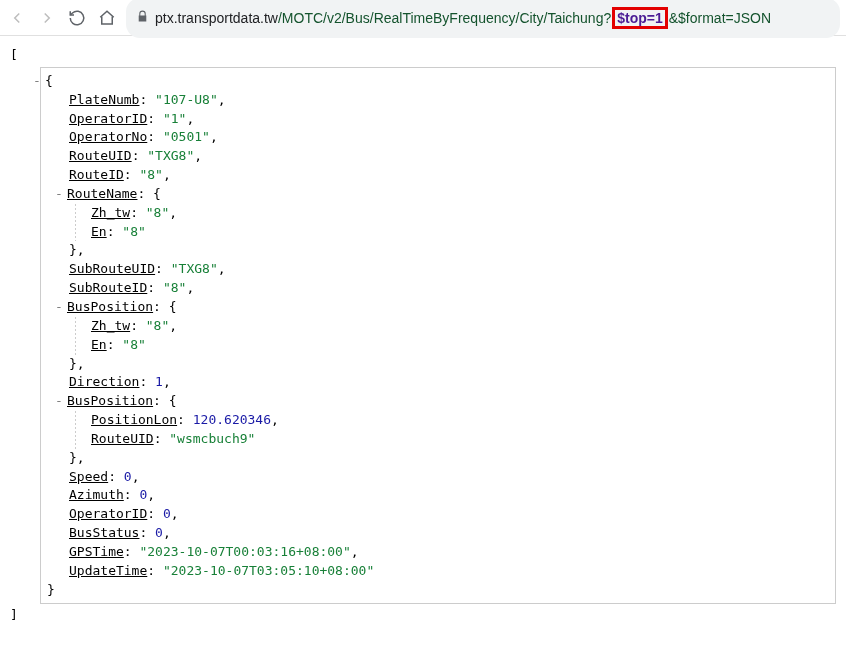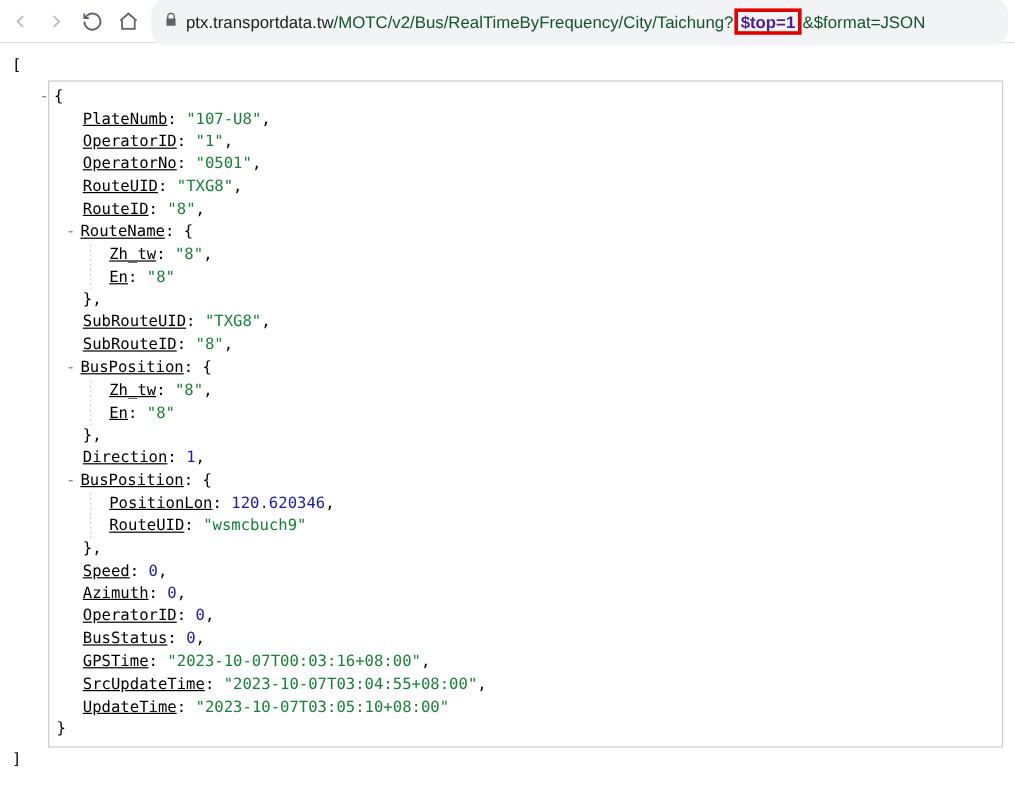--- a/index.html
+++ b/index.html
@@ -167,20 +167,19 @@
       <div class="pad1"><span class="key-black">PositionLon</span><span class="punct">: </span><span class="num">120.620346</span><span class="punct">,</span></div>
       <div class="pad1"><span class="key-black">RouteUID</span><span class="punct">: </span><span class="str">"wsmcbuch9"</span></div>
     </div>
     <div class="row"><span class="punct">}</span><span class="punct">,</span></div>
 
     <div class="row"><span class="key-black">Speed</span><span class="punct">: </span><span class="num">0</span><span class="punct">,</span></div>
     <div class="row"><span class="key-black">Azimuth</span><span class="punct">: </span><span class="num">0</span><span class="punct">,</span></div>
     <div class="row"><span class="key-black">OperatorID</span><span class="punct">: </span><span class="num">0</span><span class="punct">,</span></div>
     <div class="row"><span class="key-black">BusStatus</span><span class="punct">: </span><span class="num">0</span><span class="punct">,</span></div>
     <div class="row"><span class="key-black">GPSTime</span><span class="punct">: </span><span class="str">"2023-10-07T00:03:16+08:00"</span><span class="punct">,</span></div>
-    <div class="row"><span class="key-black">SrcUpdateTime</span><span class="punct">: </span><span class="str">"2023-10-07T03:04:55+08:00"</span><span class="punct">,</span></div>
     <div class="row"><span class="key-black">UpdateTime</span><span class="punct">: </span><span class="str">"2023-10-07T03:05:10+08:00"</span></div>
 
     <div class="line"><span class="punct">}</span></div>
   </div>
 
   <span class="outer-bracket">]</span>
 </div>
 
 </body></html>

